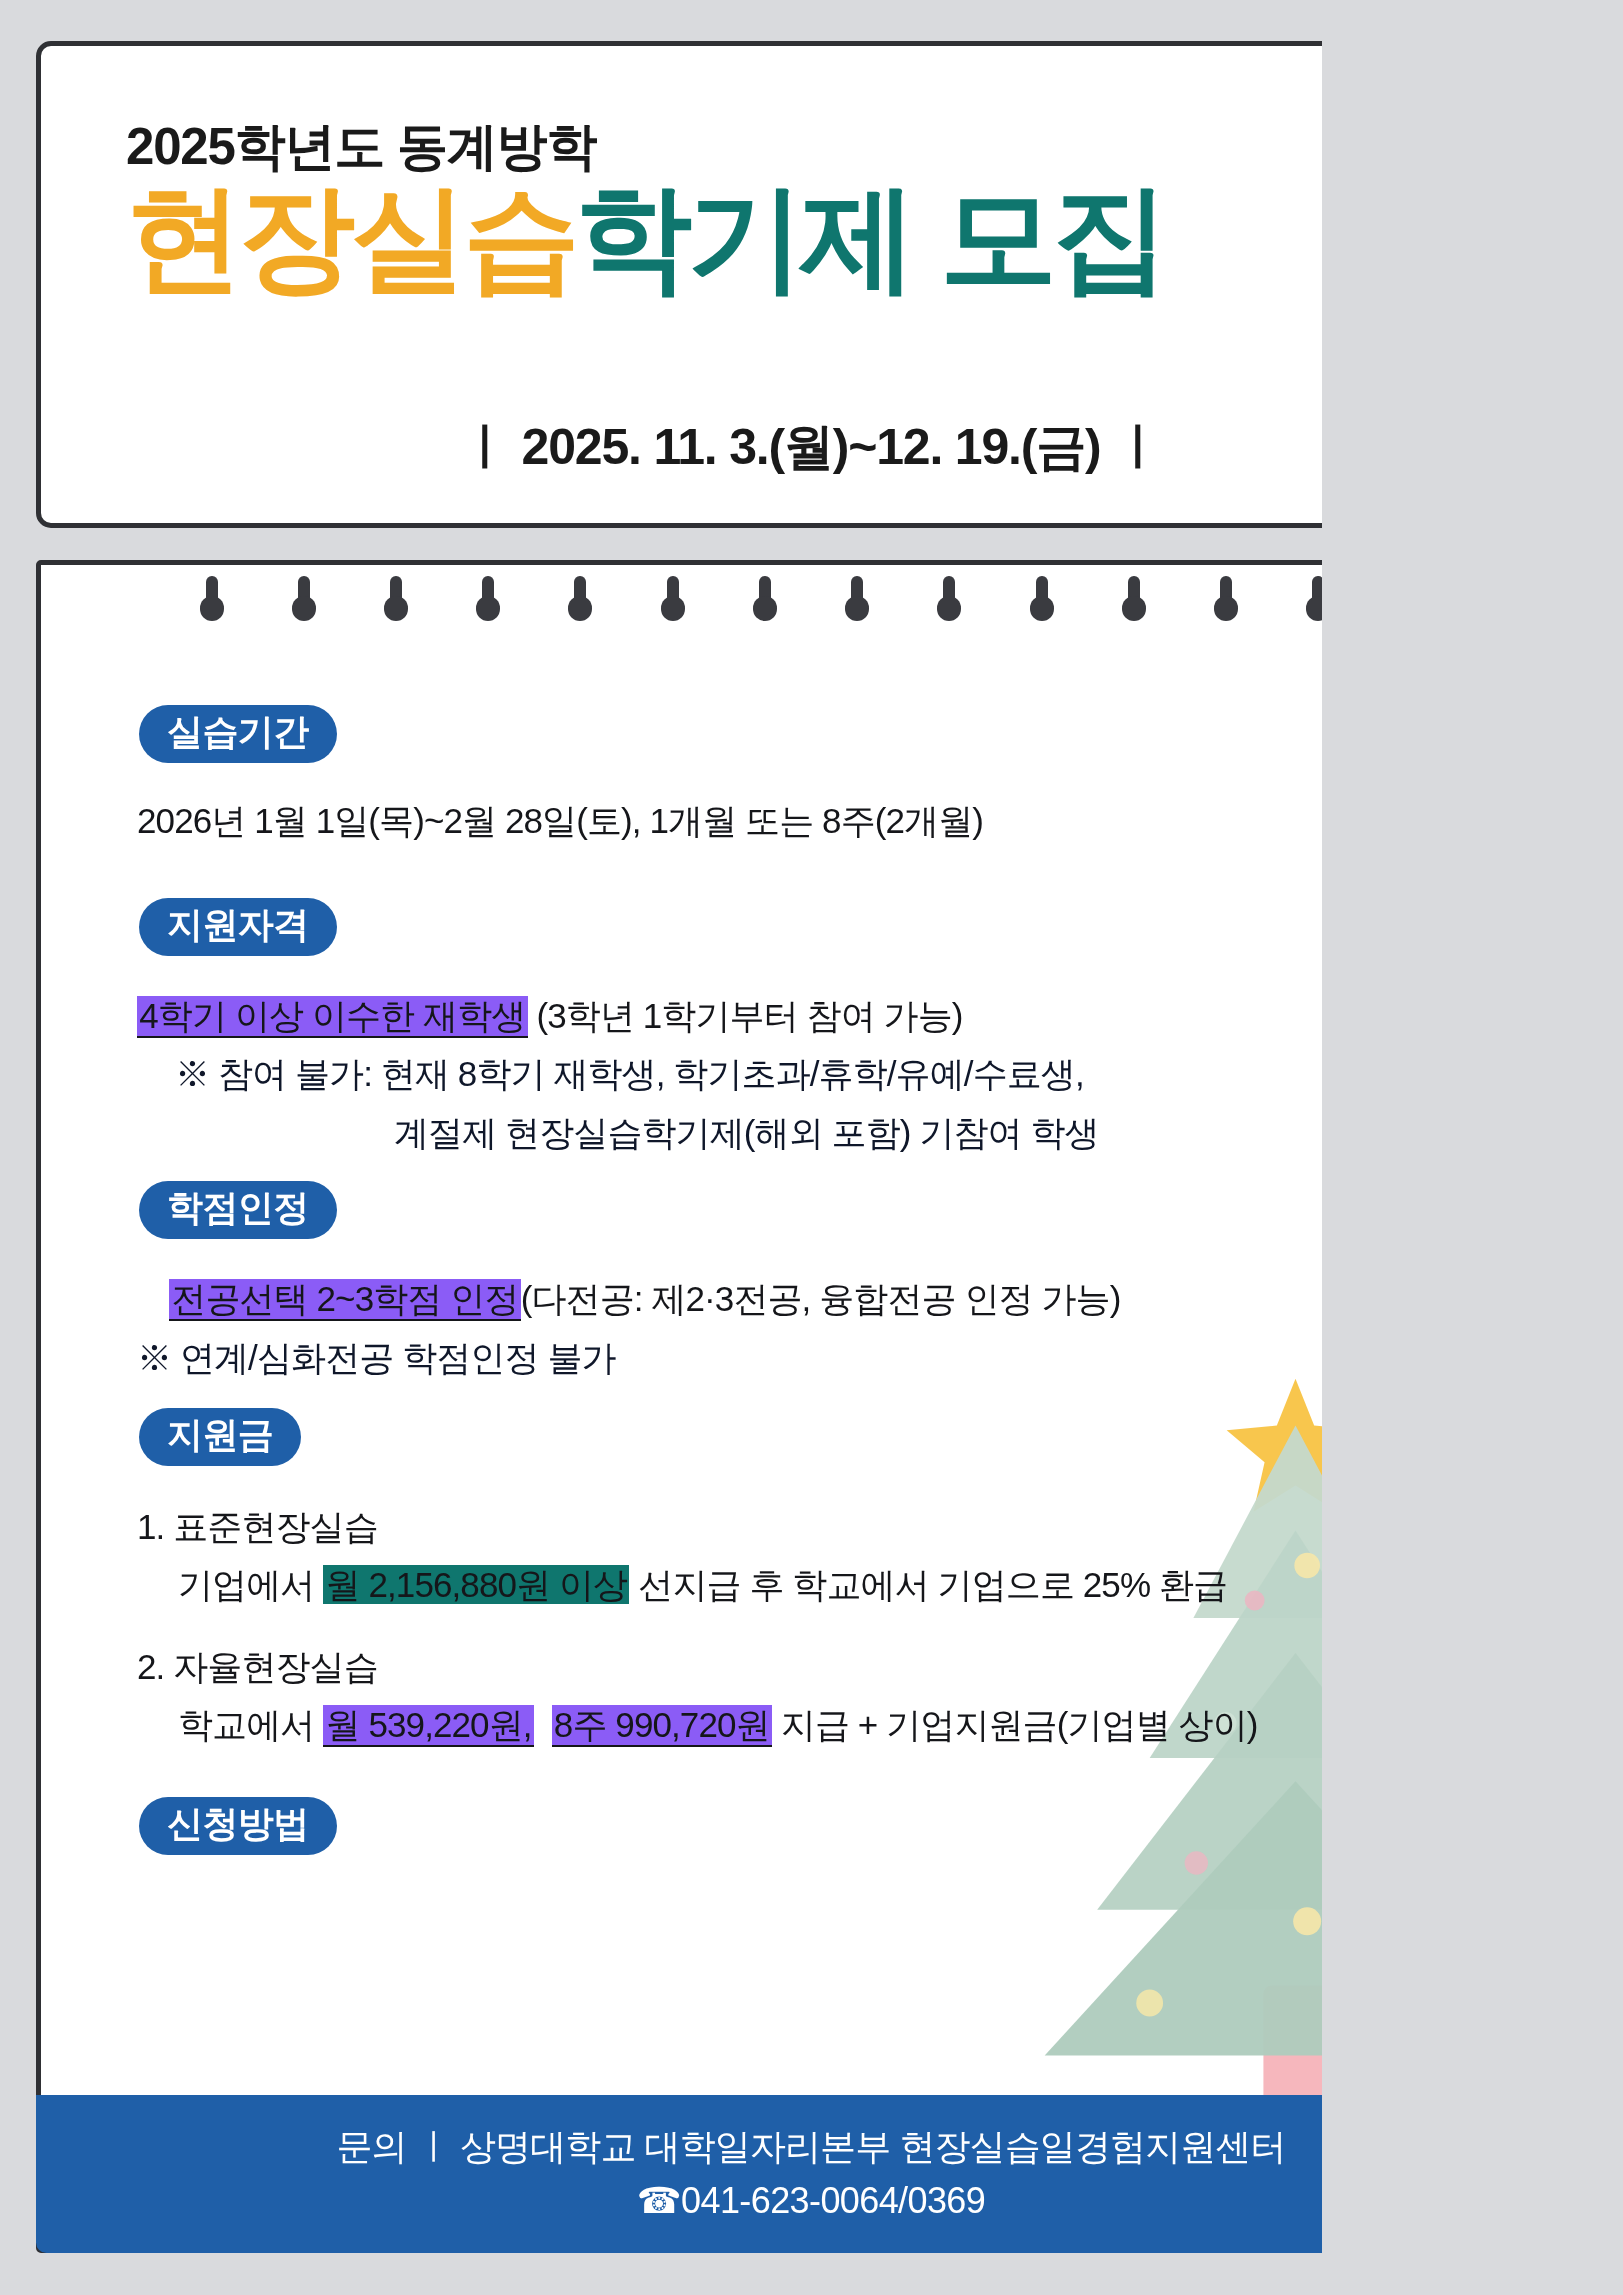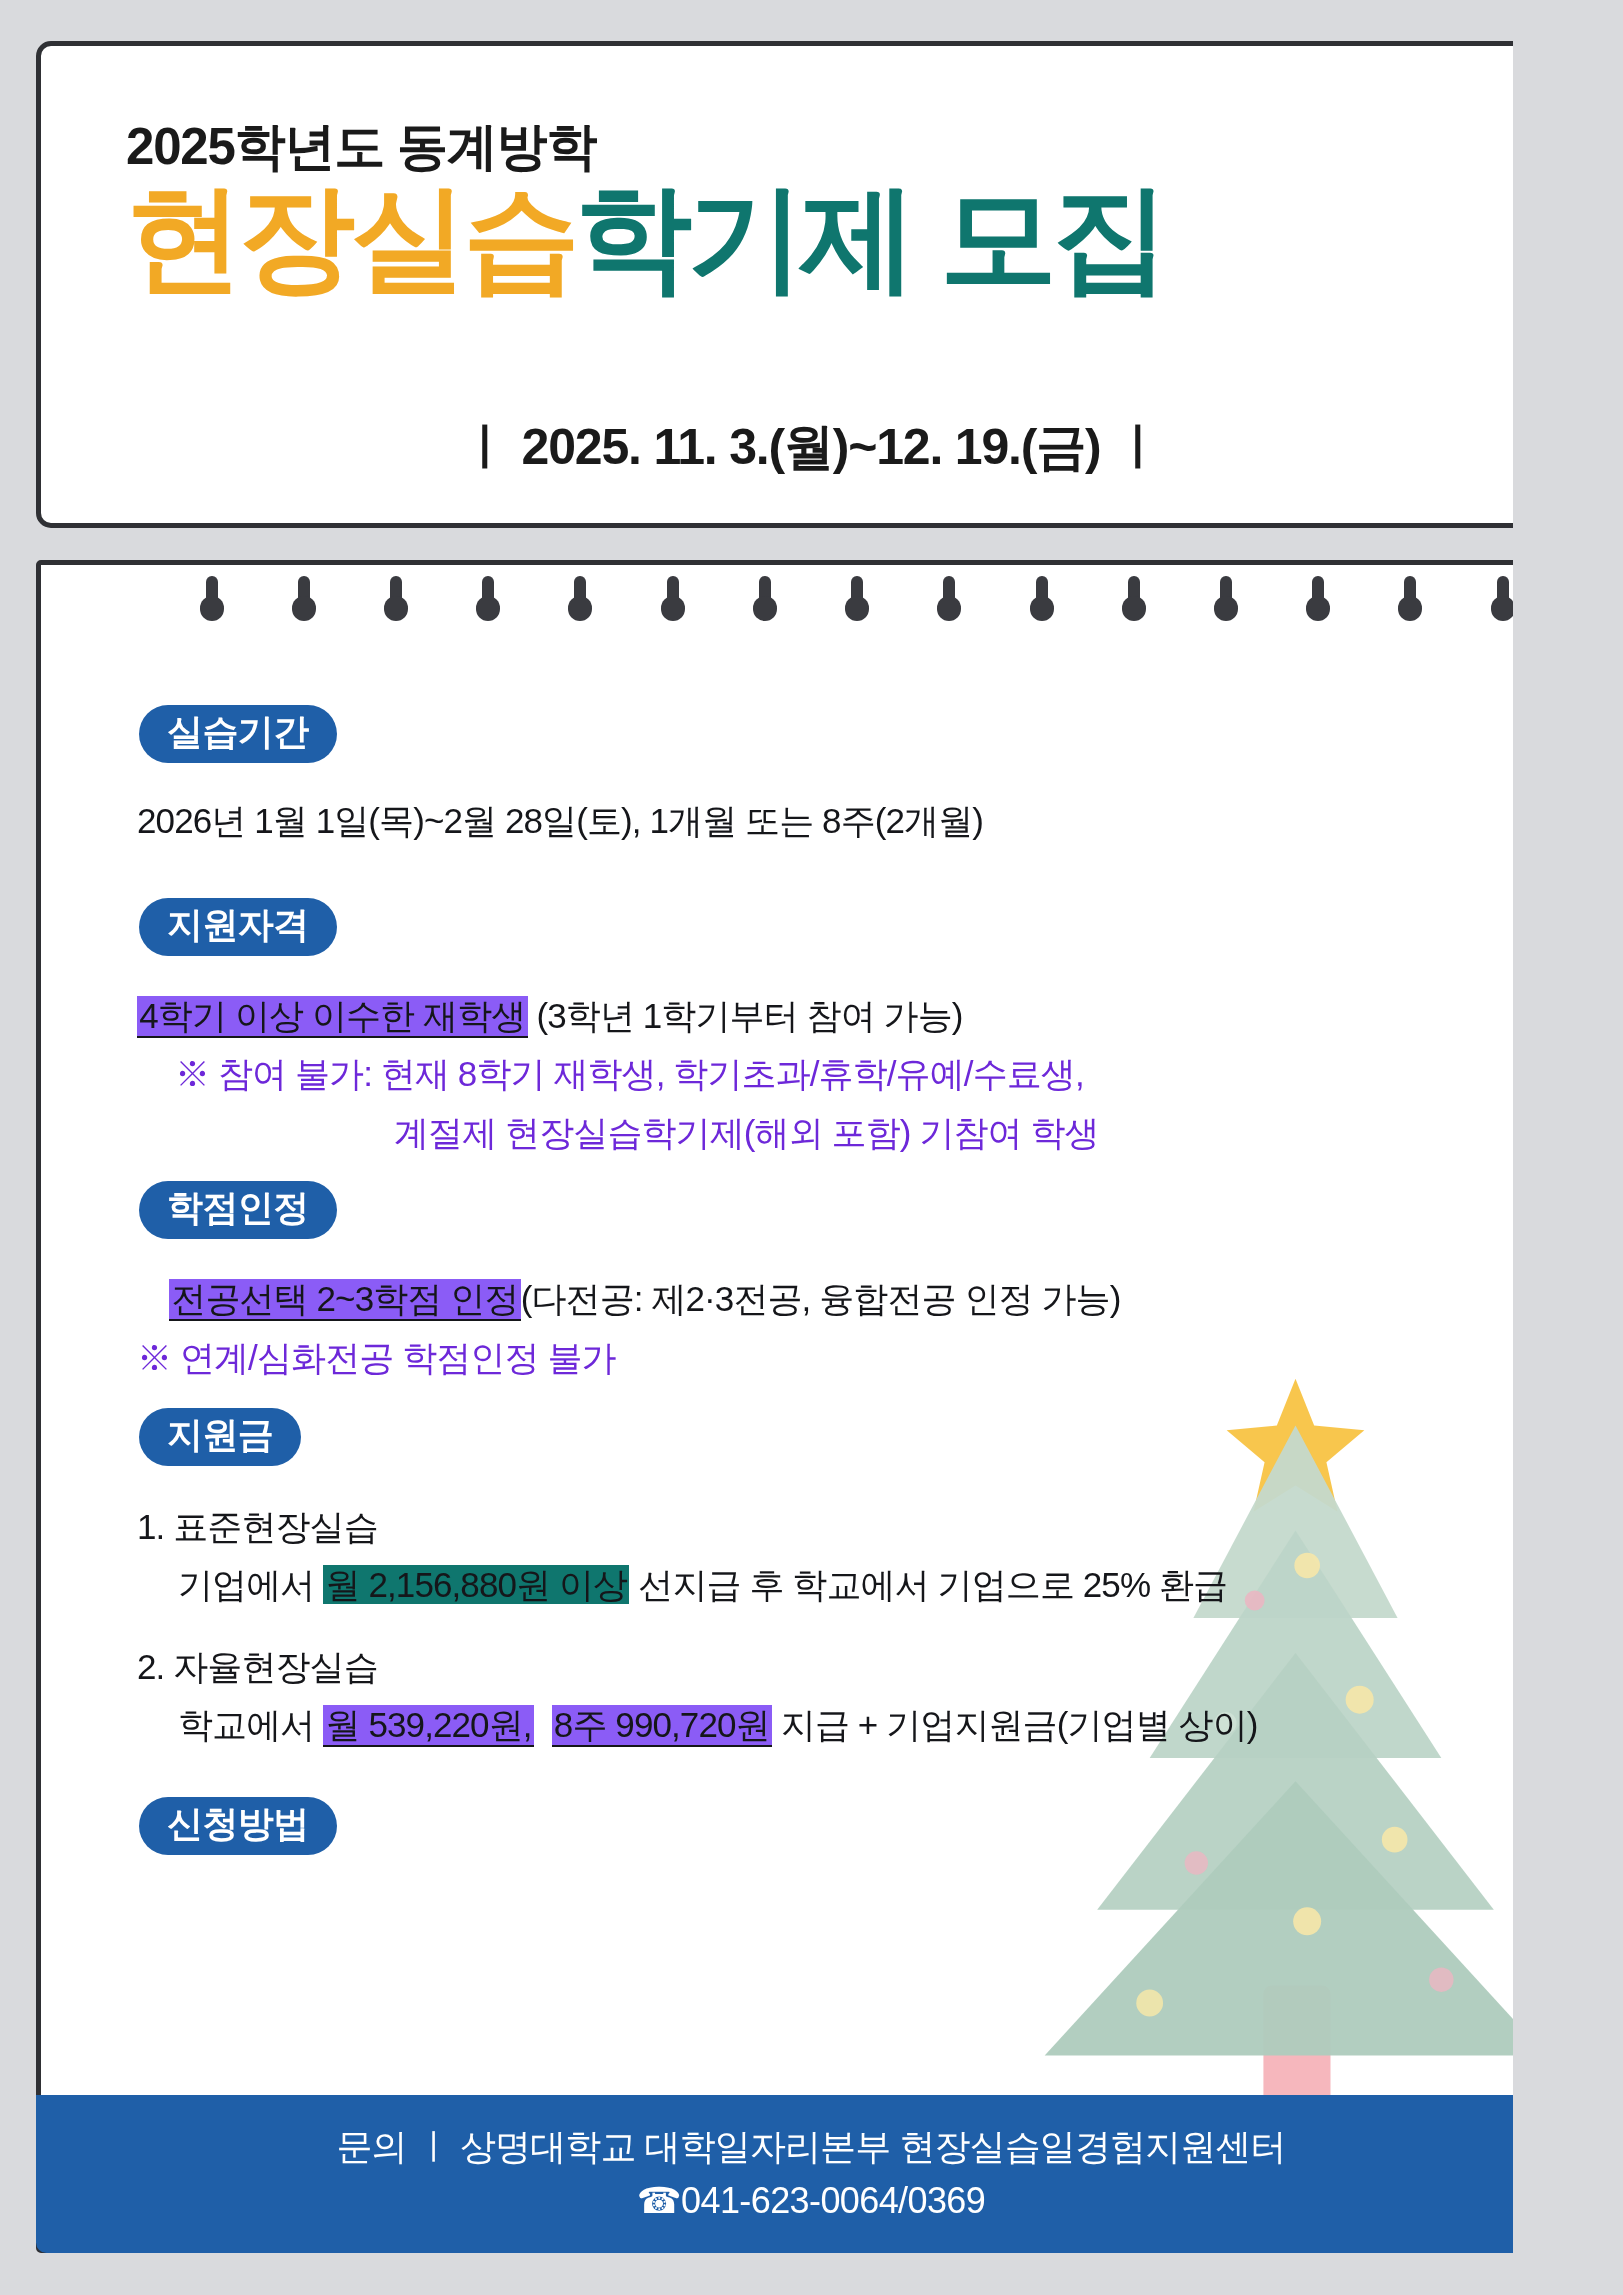--- a/index.html
+++ b/index.html
@@ -6,21 +6,21 @@
     margin: 0;
     padding: 0;
     background: #d9dadd;
   }
   body {
     font-family: "Liberation Sans", sans-serif;
     -webkit-font-smoothing: antialiased;
   }
   #poster {
     position: relative;
-    width: 1513px;
+    width: 1322px;
     height: 2295px;
     background: #d9dadd;
     overflow: hidden;
     box-sizing: border-box;
   }
 
   
   .header-card {
     position: absolute;
     left: 36px;
@@ -140,21 +140,21 @@
     line-height: 1;
   }
   .ptext {
     position: absolute;
     font-size: 35px;
     color: #15161a;
     letter-spacing: -0.9px;
     white-space: nowrap;
     line-height: 1.45;
   }
-  .red { color: #6d28d9; }
+  .red { color: #0f172a; }
   .uline {
     border-bottom: 2.9px solid #15161a;
     padding-bottom: 1.2px;
   }
   .hl {
     background: #8b5cf6;
     border-bottom: 2.9px solid #15161a;
     padding: 0 2.3px 1.2px 2.3px;
   }
   .hl2 {

